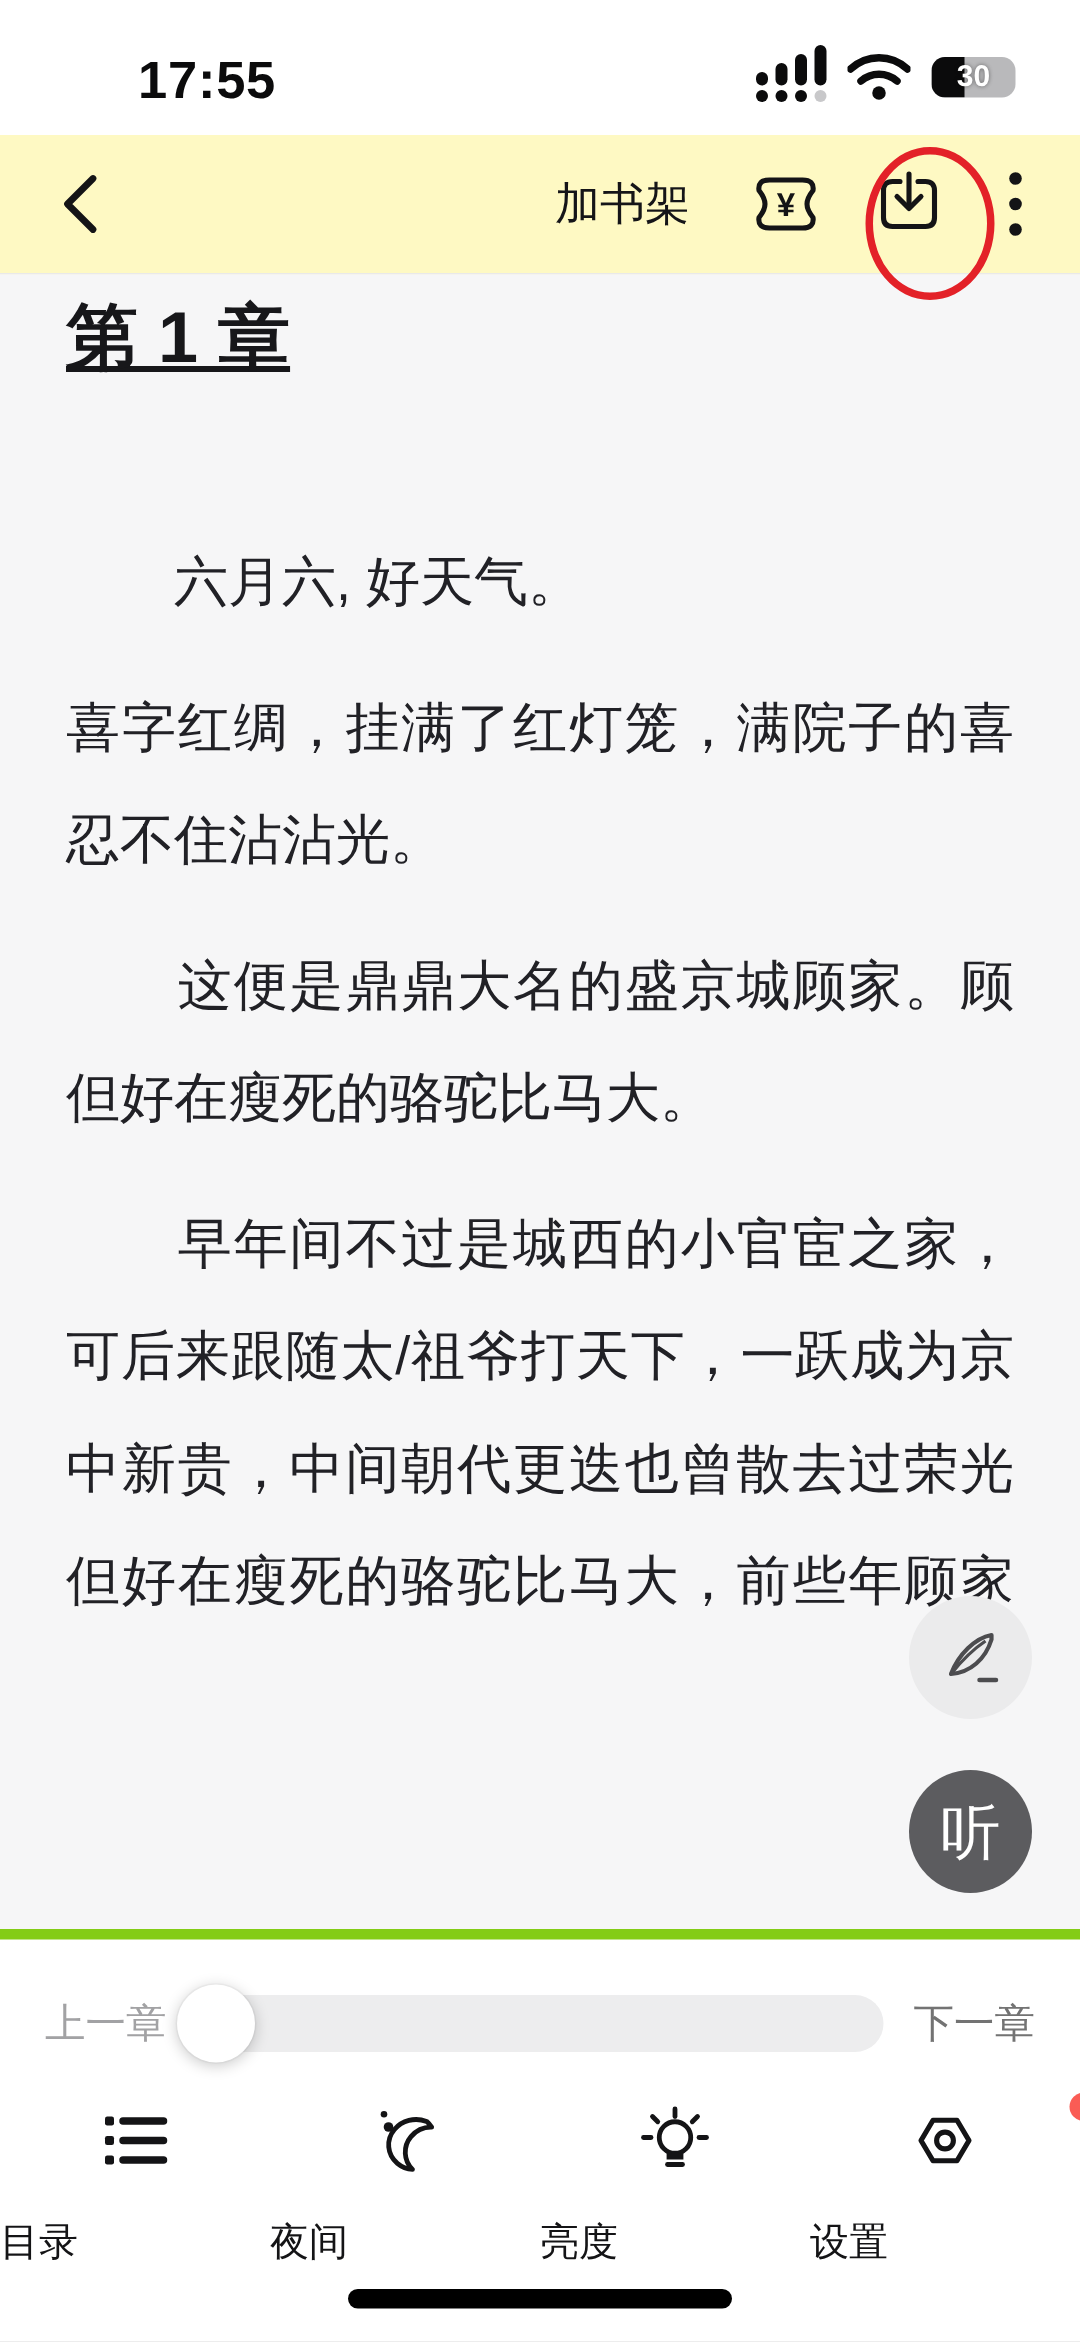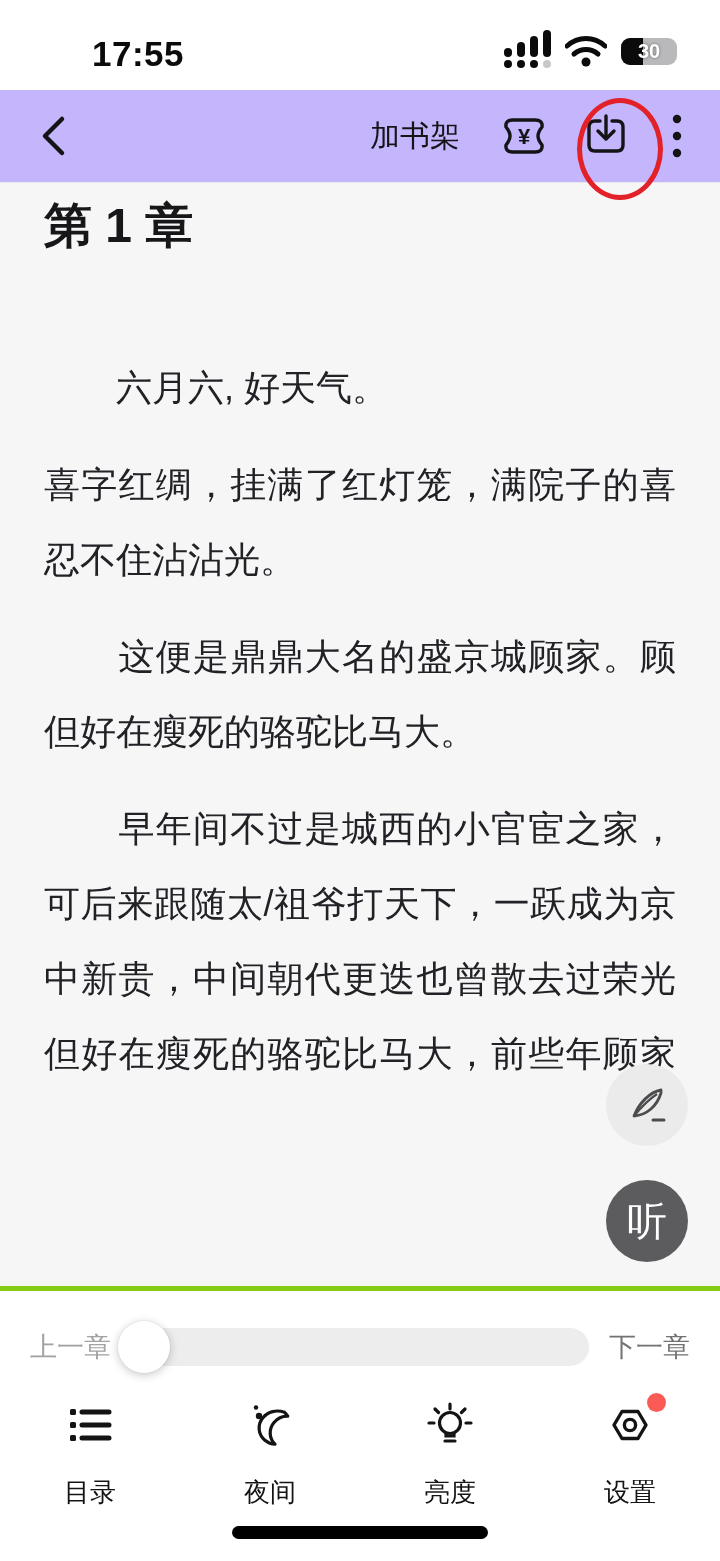--- a/index.html
+++ b/index.html
@@ -17,61 +17,61 @@
   .sig-col{display:flex;flex-direction:column;justify-content:flex-end;align-items:center;gap:3px;}
   .sig-bar{width:8px;border-radius:4px;background:#0b0b0c;}
   .sig-dot{width:8px;height:8px;border-radius:50%;background:#0b0b0c;}
   .sig-dot.dim{background:#c8c8ca;}
   .battery{position:relative;width:56px;height:27px;border-radius:9px;background:#b9b9bb;overflow:hidden;}
   .battery .fill{position:absolute;left:0;top:0;bottom:0;width:22px;background:#0b0b0c;}
   .battery .pct{position:absolute;inset:0;display:flex;align-items:center;justify-content:center;
     font-size:20px;font-weight:700;color:#fff;text-shadow:0 0 3px rgba(0,0,0,.45);}
   .bat-nub{width:4px;height:11px;background:#b9b9bb;border-radius:0 3px 3px 0;margin-left:-11px;}
   
-  .navbar{position:absolute;top:90px;left:0;right:0;height:92px;background:#c4b5fd;border-bottom:1px solid #e9e9ea;}
+  .navbar{position:absolute;top:90px;left:0;right:0;height:92px;background:#fef9c3;border-bottom:1px solid #e9e9ea;}
   .back-btn{position:absolute;left:38px;top:18px;width:48px;height:56px;display:flex;align-items:center;}
   .nav-right{position:absolute;right:28px;top:0;height:92px;display:flex;align-items:center;gap:30px;}
   .add-shelf{font-size:30px;color:#151518;margin-right:8px;}
   .icon-btn{width:52px;height:52px;display:flex;align-items:center;justify-content:center;}
   .annotation-circle{
     position:absolute;left:577px;top:98px;width:76px;height:92px;
     border:5px solid #e32128;border-radius:50%;pointer-events:none;z-index:5;
   }
   
   .content{
     position:absolute;top:183px;left:0;width:720px;height:1111px;
     background:#f6f6f7;padding:12px 44px 0;box-sizing:border-box;overflow:hidden;
   }
-  .chapter-title{font-size:48px;line-height:62px;font-weight:700;color:#17171a;margin:0 0 93px 0;}
+  .chapter-title{font-size:48px;line-height:62px;font-weight:700;color:#17171a;margin:0 0 93px 0;text-decoration:underline;}
   .para{margin:0 0 22px 0;color:#212126;}
   .line{
     font-size:36px;height:75px;line-height:75px;white-space:nowrap;
     text-align:justify;text-align-last:justify;
   }
   .line.no-just{text-align-last:left;}
   
   .fab{position:absolute;width:82px;height:82px;border-radius:50%;display:flex;align-items:center;justify-content:center;z-index:4;}
   .fab-quill{left:606px;top:1064px;background:#ebebec;}
   .fab-listen{left:606px;top:1180px;background:rgba(85,85,88,.96);color:#fff;font-size:40px;}
   
   .panel{
     position:absolute;left:0;right:0;top:1286px;height:275px;background:#fff;
-    border-top:5px solid #84cc16;box-sizing:border-box;z-index:6;
+    border-top:7px solid #84cc16;box-sizing:border-box;z-index:6;
   }
   .slider-row{display:flex;align-items:center;padding:18px 30px 0;height:76px;}
   .prev-label{font-size:27px;color:#a2a2a4;flex:0 0 auto;}
   .next-label{font-size:27px;color:#737373;flex:0 0 auto;}
   .slider{flex:1;position:relative;height:38px;border-radius:19px;background:#ededee;margin:0 20px 0 10px;}
   .thumb{
     position:absolute;left:-3px;top:50%;transform:translateY(-50%);
     width:52px;height:52px;border-radius:50%;background:#fff;
     box-shadow:0 2px 10px rgba(0,0,0,.22),0 0 0 1px rgba(0,0,0,.03);
   }
   .tabs{display:flex;margin-top:16px;}
-  .tab{flex:1;display:flex;flex-direction:column;align-items:center;}
+  .tab{flex:1;display:flex;flex-direction:column;}
   .tab-icon{position:relative;height:48px;display:flex;align-items:center;justify-content:center;}
   .tab-label{margin-top:26px;font-size:26px;color:#141416;}
   .badge-dot{position:absolute;right:-12px;top:-8px;width:19px;height:19px;border-radius:50%;background:#fa5c55;}
   .home-indicator{
     position:absolute;left:50%;top:1526px;transform:translateX(-50%);
     width:256px;height:13px;border-radius:7px;background:#000;z-index:7;
   }
   svg{display:block;}
 </style>
 </head>

